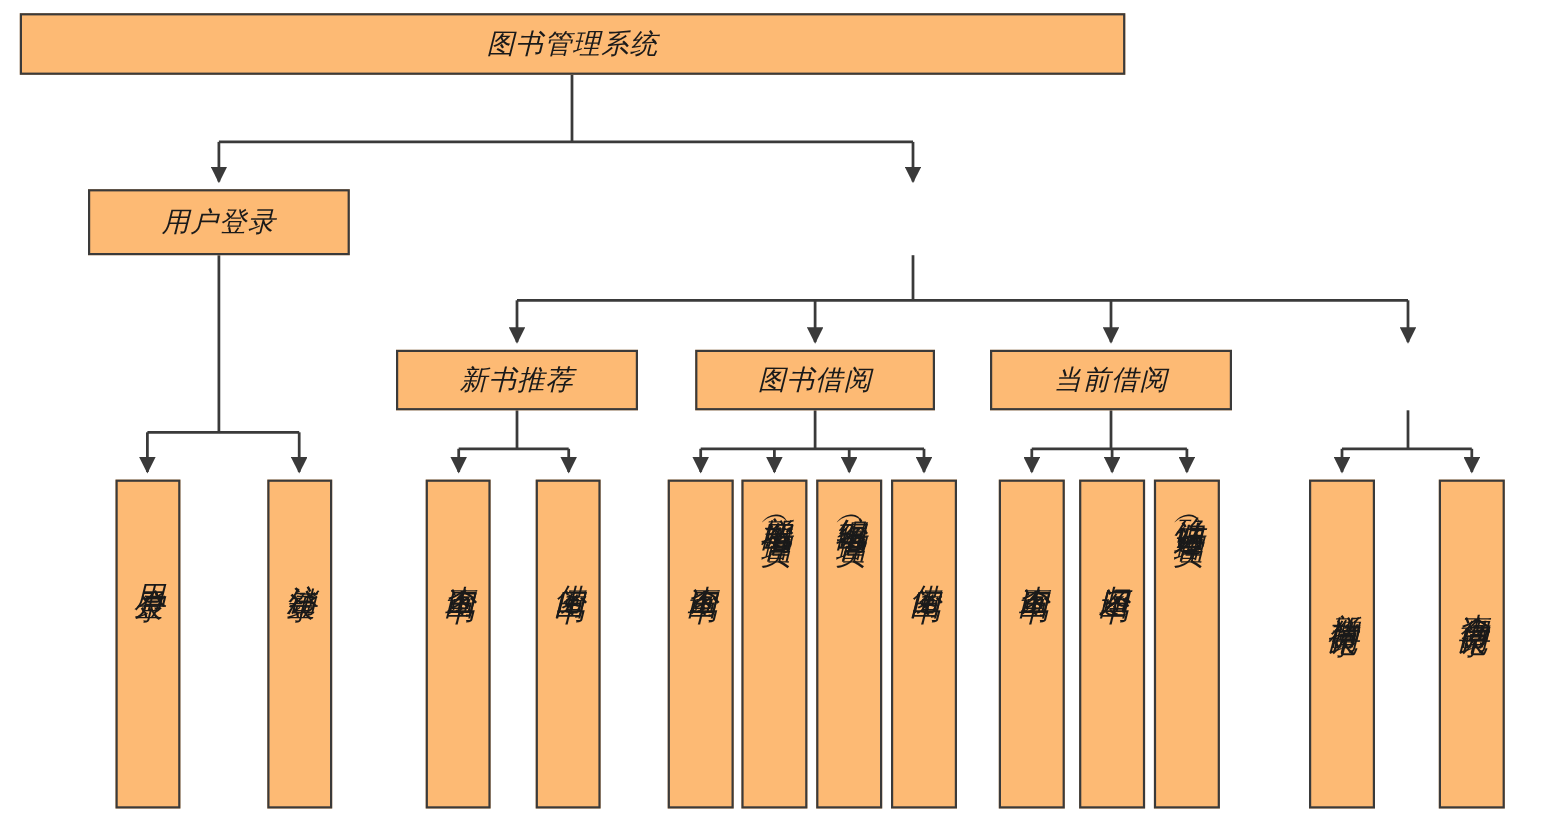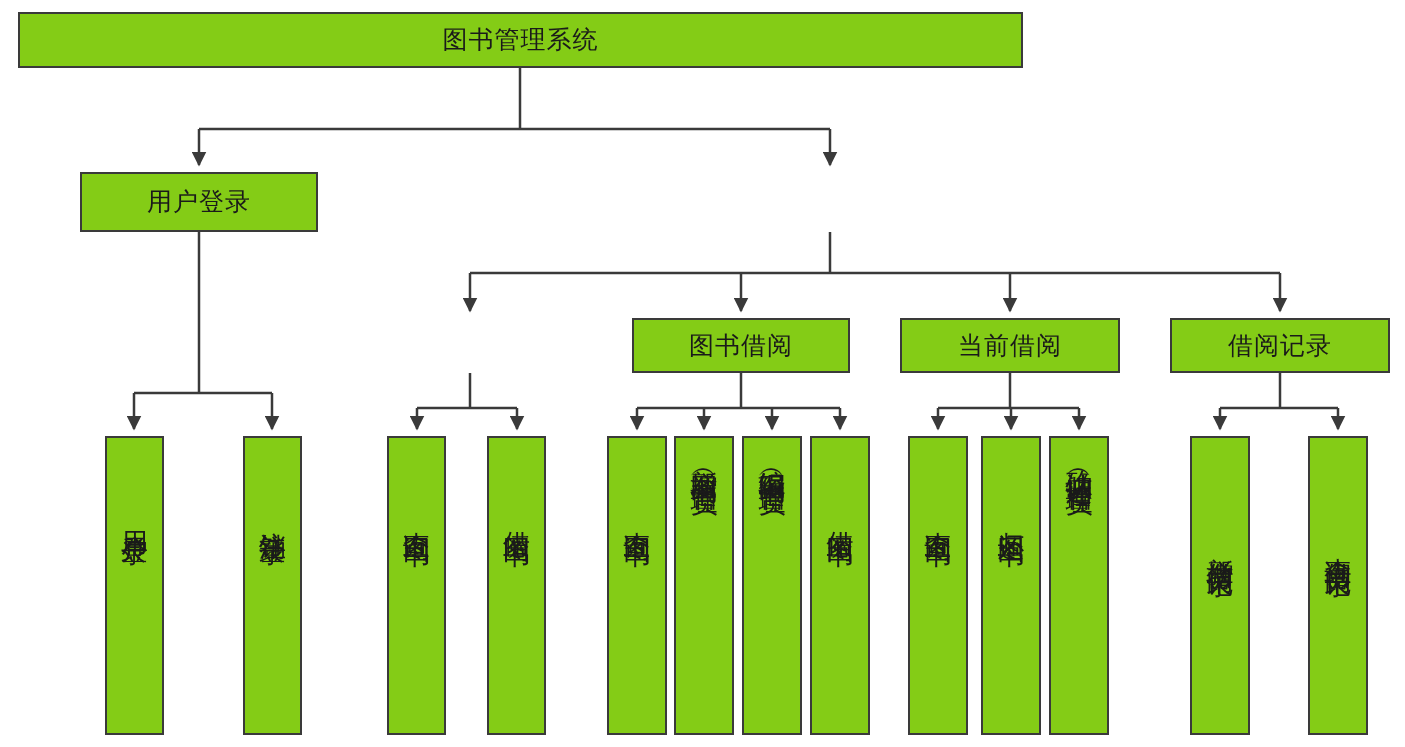--- a/index.html
+++ b/index.html
@@ -22,25 +22,26 @@
     left: 0;
     top: 0;
     width: 1405px;
     height: 747px;
     pointer-events: none;
   }
   .node {
     position: absolute;
     box-sizing: border-box;
     border: 2.5px solid #3a3a3a;
-    background: #84cc16;
+    background: #fdba74;
     display: flex;
     align-items: center;
     justify-content: center;
     color: #1a1a1a;
+    font-style: italic;
   }
   .node .label {
     display: block;
     text-align: center;
     letter-spacing: 1px;
   }
   .node.horizontal .label {
     font-size: 25px;
     line-height: 1.1;
     white-space: nowrap;
@@ -133,29 +134,29 @@
   </svg>
 
   <div class="node horizontal root" style="left:18px; top:12px; width:1005px; height:56px;">
     <span class="label">图书管理系统</span>
   </div>
 
   <div class="node horizontal" style="left:80px; top:172px; width:238px; height:60px;">
     <span class="label">用户登录</span>
   </div>
 
+  <div class="node horizontal" style="left:360px; top:318px; width:220px; height:55px;">
+    <span class="label">新书推荐</span>
+  </div>
   <div class="node horizontal" style="left:632px; top:318px; width:218px; height:55px;">
     <span class="label">图书借阅</span>
   </div>
   <div class="node horizontal" style="left:900px; top:318px; width:220px; height:55px;">
     <span class="label">当前借阅</span>
   </div>
-  <div class="node horizontal" style="left:1170px; top:318px; width:220px; height:55px;">
-    <span class="label">借阅记录</span>
-  </div>
 
   <div class="node vertical mid" style="left:105px; top:436px; width:59px; height:299px;">
     <span class="label">用户登录</span>
   </div>
   <div class="node vertical mid" style="left:243px; top:436px; width:59px; height:299px;">
     <span class="label">注销登录</span>
   </div>
 
   <div class="node vertical mid" style="left:387px; top:436px; width:59px; height:299px;">
     <span class="label">查询图书</span>

